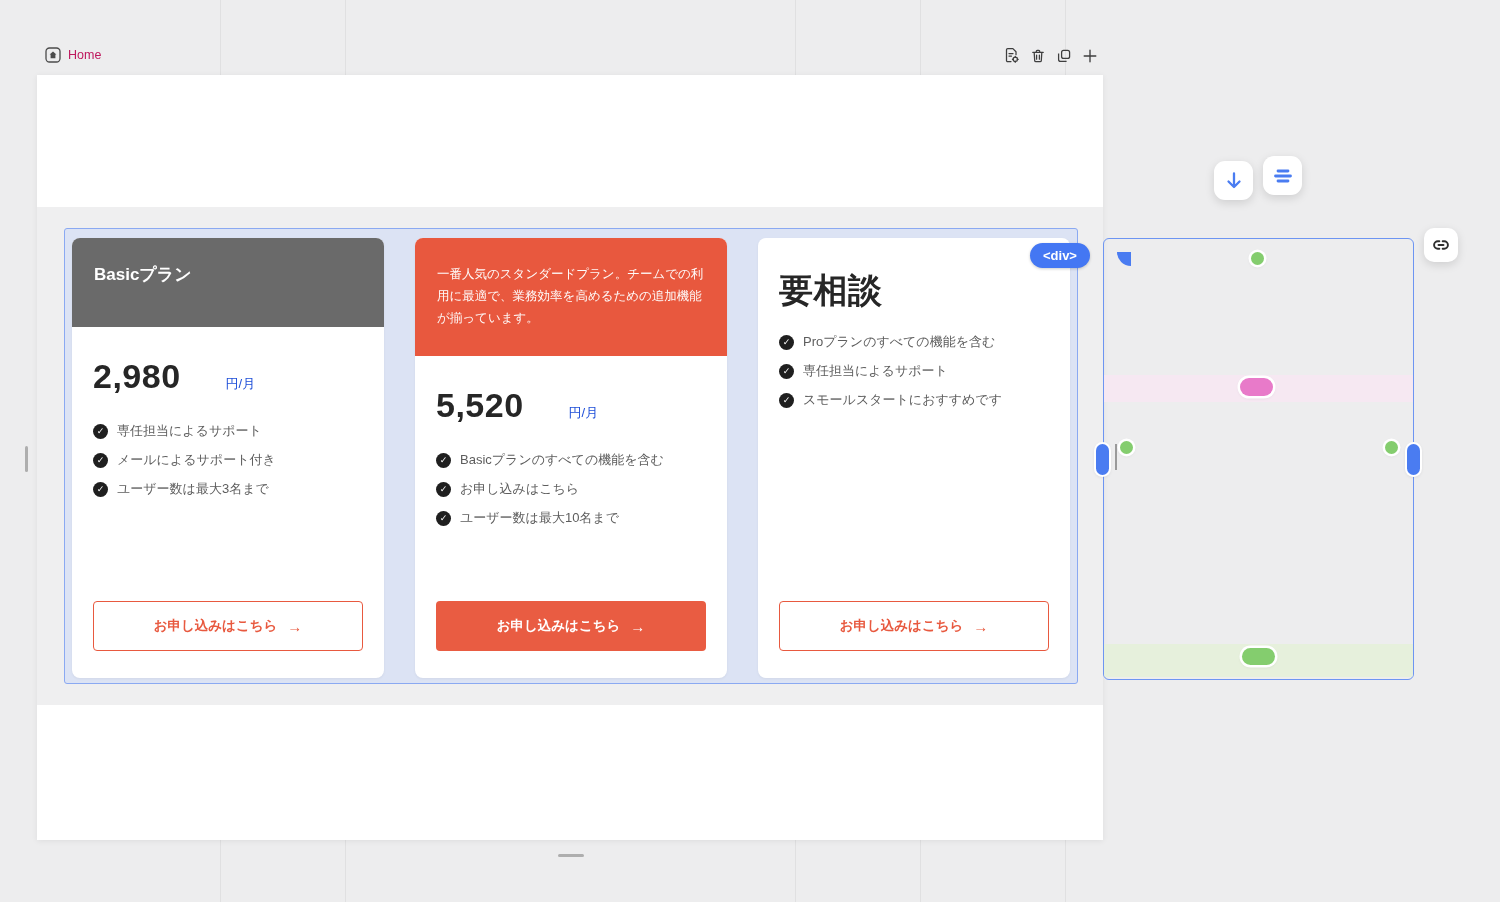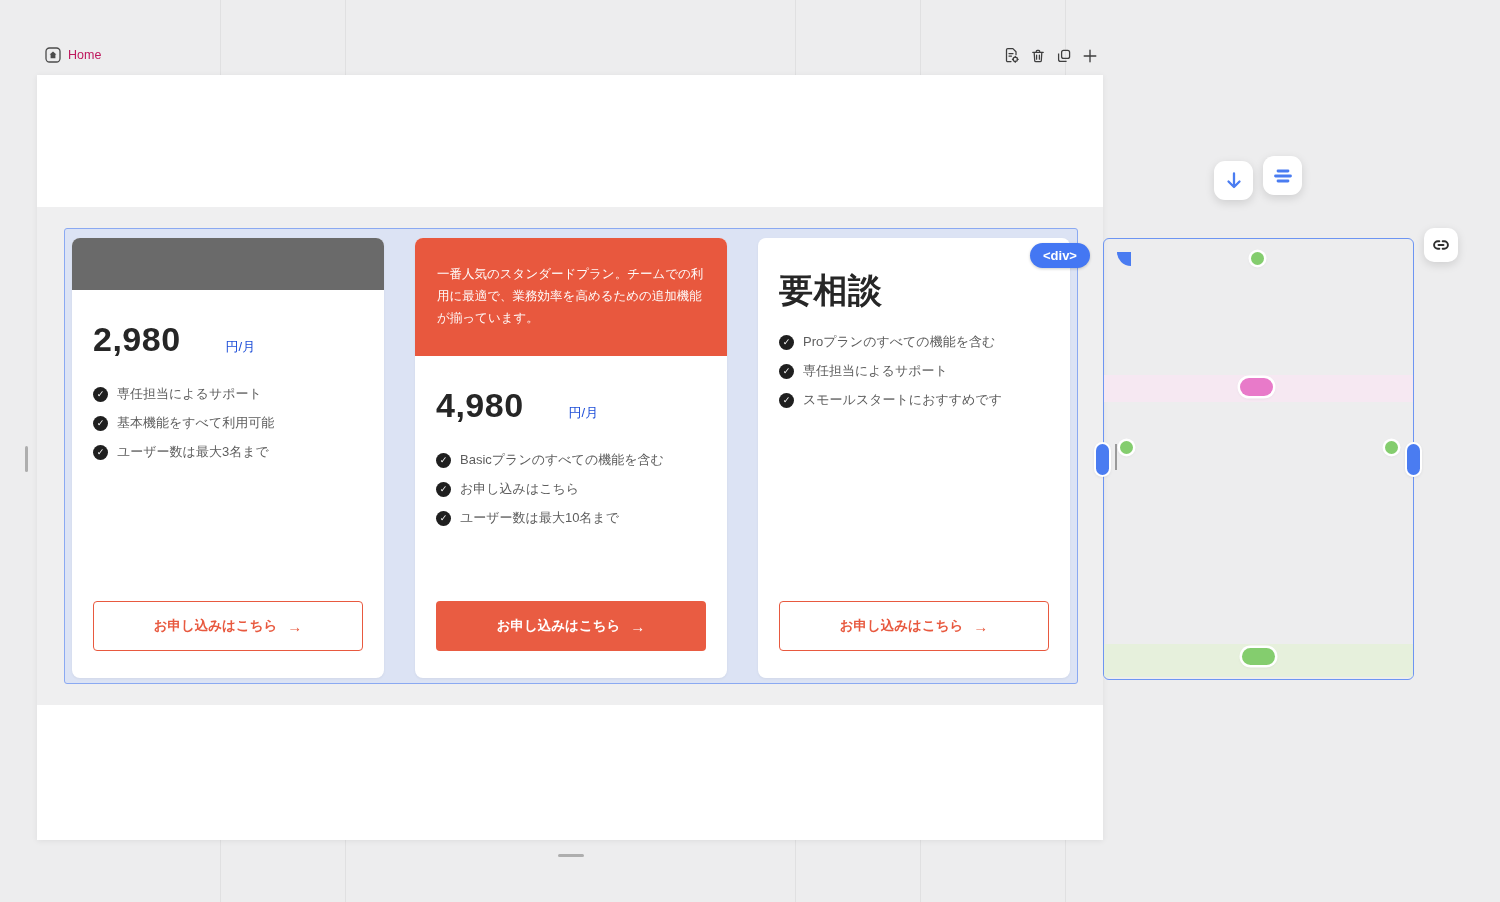--- a/index.html
+++ b/index.html
@@ -125,54 +125,55 @@
       </svg>
     </span>
   </div>
 
   <div class="canvas">
     <div class="section">
       <div class="selected">
 
         <div class="card">
           <div class="card-head head-dark">
+            <div class="plan-name">Basicプラン</div>
           </div>
           <div class="card-body">
             <div class="price-row">
               <span class="price">2,980</span>
               <span class="unit">円/月</span>
             </div>
             <ul class="features">
               <li>
                   <span class="check">✓</span>
                   <span>専任担当によるサポート</span>
                 </li>
               <li>
                   <span class="check">✓</span>
-                  <span>基本機能をすべて利用可能</span>
+                  <span>メールによるサポート付き</span>
                 </li>
               <li>
                   <span class="check">✓</span>
                   <span>ユーザー数は最大3名まで</span>
                 </li>
             </ul>
             <button class="cta outline">
               <span>お申し込みはこちら</span>
                 <span class="arr">→</span>
             </button>
           </div>
         </div>
 
         <div class="card">
           <div class="card-head head-orange">
             <div class="plan-desc">一番人気のスタンダードプラン。チームでの利用に最適で、業務効率を高めるための追加機能が揃っています。</div>
           </div>
           <div class="card-body">
             <div class="price-row">
-              <span class="price">4,980</span>
+              <span class="price">5,520</span>
               <span class="unit">円/月</span>
             </div>
             <ul class="features">
               <li>
                   <span class="check">✓</span>
                   <span>Basicプランのすべての機能を含む</span>
                 </li>
               <li>
                   <span class="check">✓</span>
                   <span>お申し込みはこちら</span>

